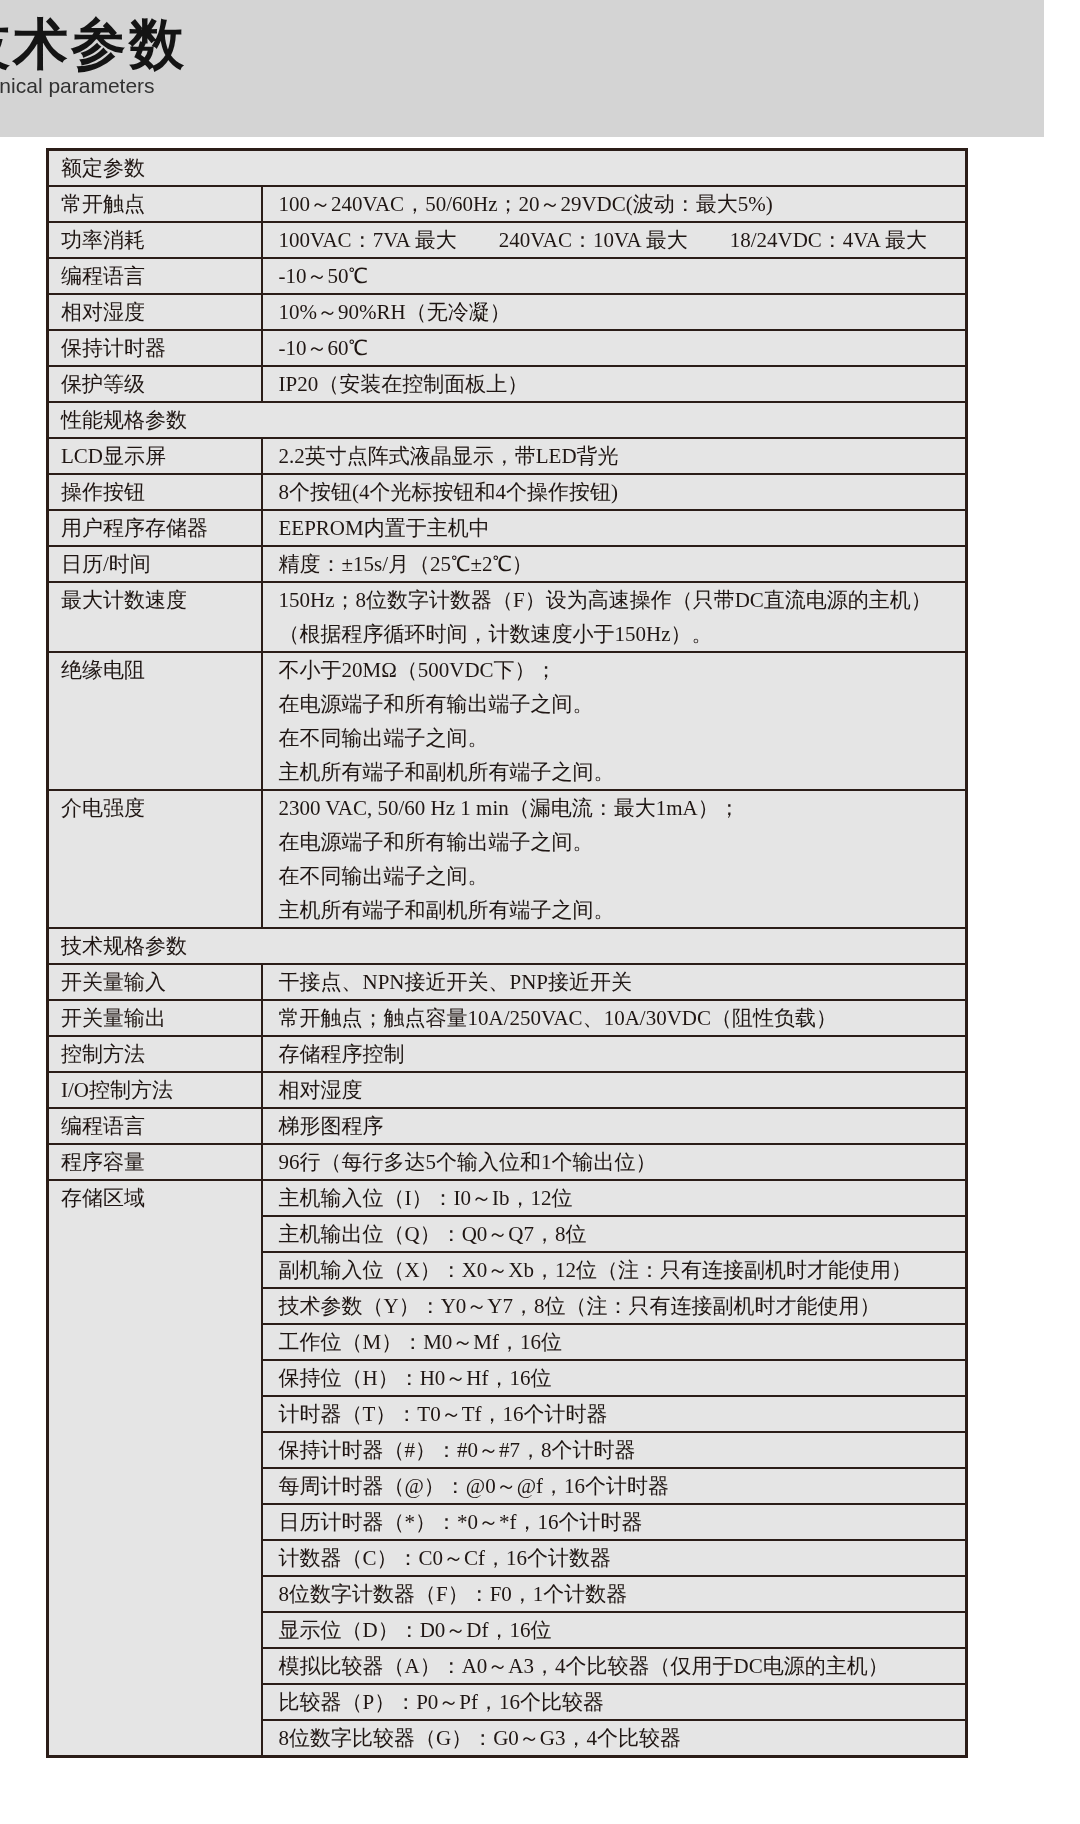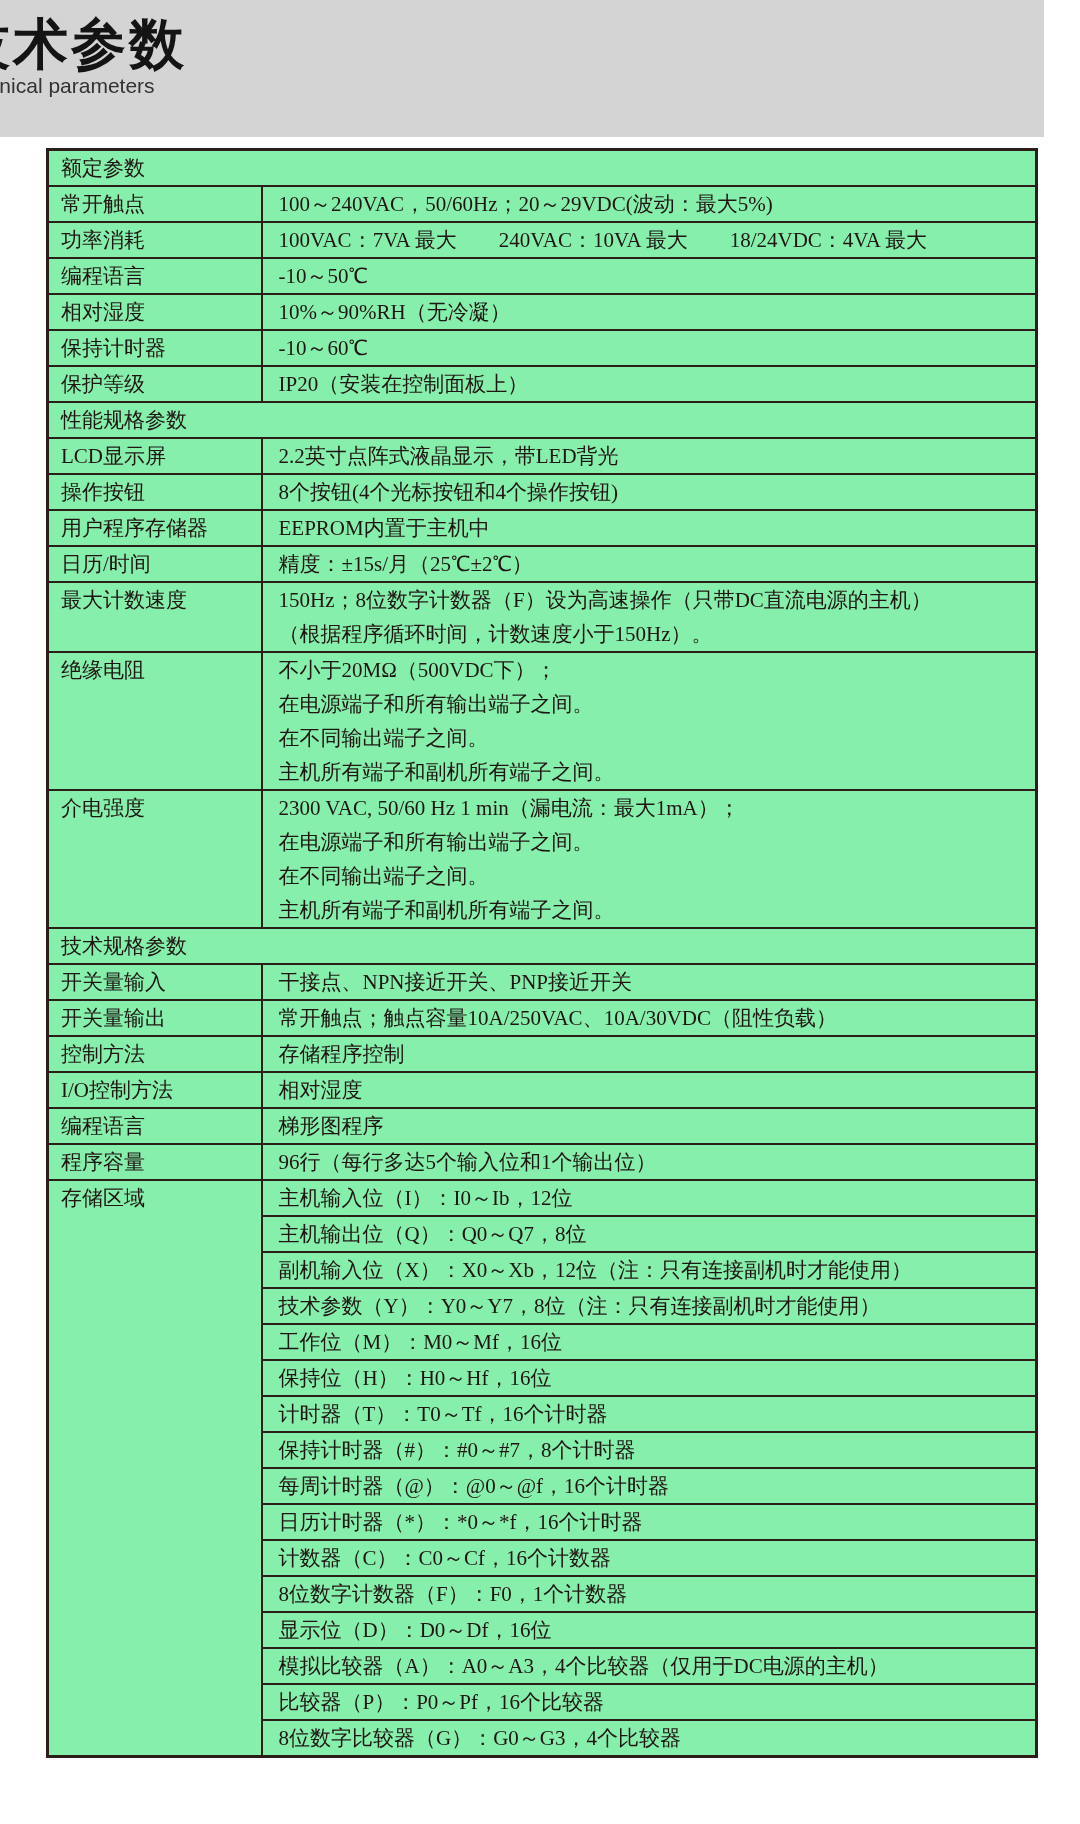--- a/index.html
+++ b/index.html
@@ -37,25 +37,25 @@
     font-size: 21px;
     line-height: 24px;
     color: #323232;
     margin: 0 auto;
     transform: translateX(-45px);
   }
   table.param-table {
     position: absolute;
     left: 46px;
     top: 148px;
-    width: 992px;
+    width: 922px;
     border-collapse: collapse;
     table-layout: fixed;
     border: 3px solid var(--border-color, #2b1d18);
-    background: #86efac;
+    background: #e5e5e5;
   }
   .param-table td {
     border: 2px solid var(--border-color, #2b1d18);
     font-size: 21px;
     color: var(--text-color, #1f1613);
     line-height: 34px;
     padding: 0 8px 0 12px;
     vertical-align: top;
     overflow: hidden;
     white-space: nowrap;

